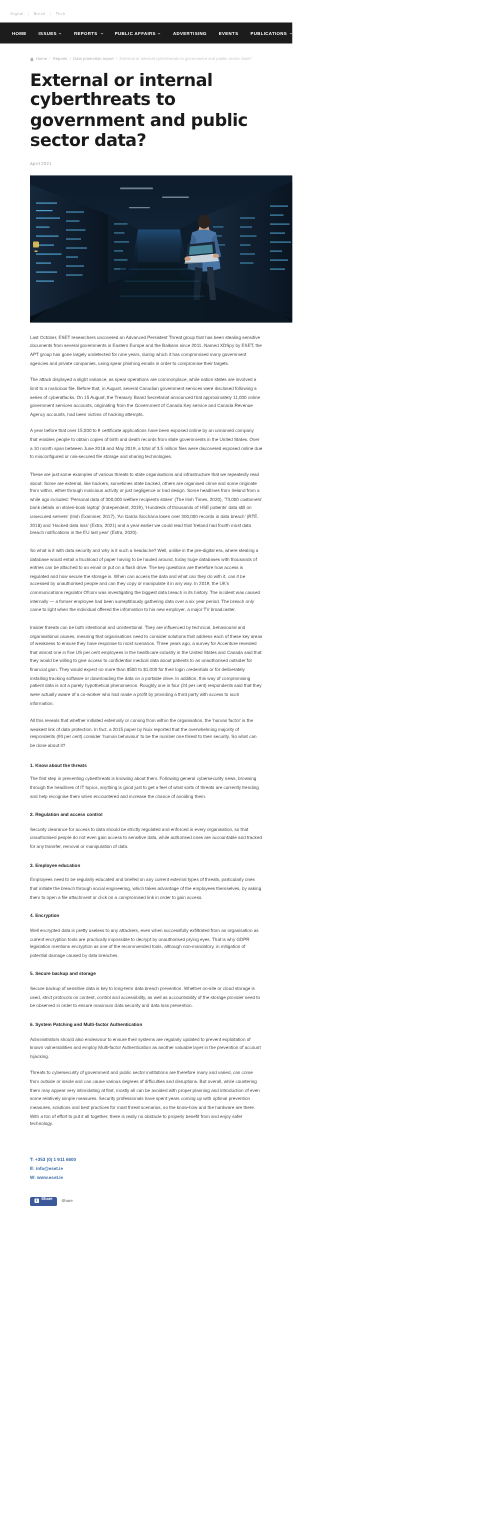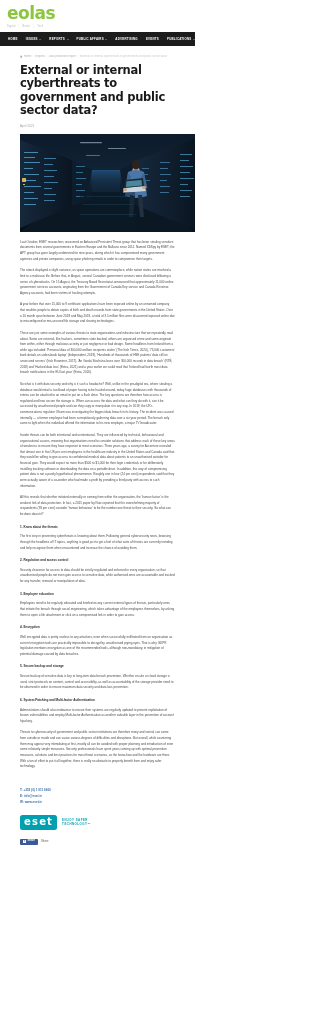--- a/index.html
+++ b/index.html
@@ -201,21 +201,20 @@
   .share-count {
     font-size: 2.7px;
     color: #8a8a8a;
     font-weight: 600;
   }
 </style>
 </head>
 <body>
 
 <div class="logo-bar">
-  <div class="logo-word">eolas</div>
   <div class="logo-sub">
     <span>Digital</span>
     <span class="sep">|</span>
     <span>Brexit</span>
     <span class="sep">|</span>
     <span>Tech</span>
   </div>
 </div>
 
 <nav class="nav">
@@ -421,29 +420,20 @@
     <div>
       <span class="lbl">E:</span>
       <span>info@eset.ie</span>
     </div>
     <div>
       <span class="lbl">W:</span>
       <span>www.eset.ie</span>
     </div>
   </div>
 
-  <div class="eset-block">
-    <div class="eset-logo">
-      <span class="eset-word">eset</span>
-    </div>
-    <div class="eset-tag">
-      <div>ENJOY SAFER</div>
-      <div>TECHNOLOGY™</div>
-    </div>
-  </div>
 
   <div class="share">
     <div class="share-btn">
       <span class="fb-f">f</span>
       <span>Share</span>
     </div>
     <span class="share-count">Share</span>
   </div>
 
 </main>

